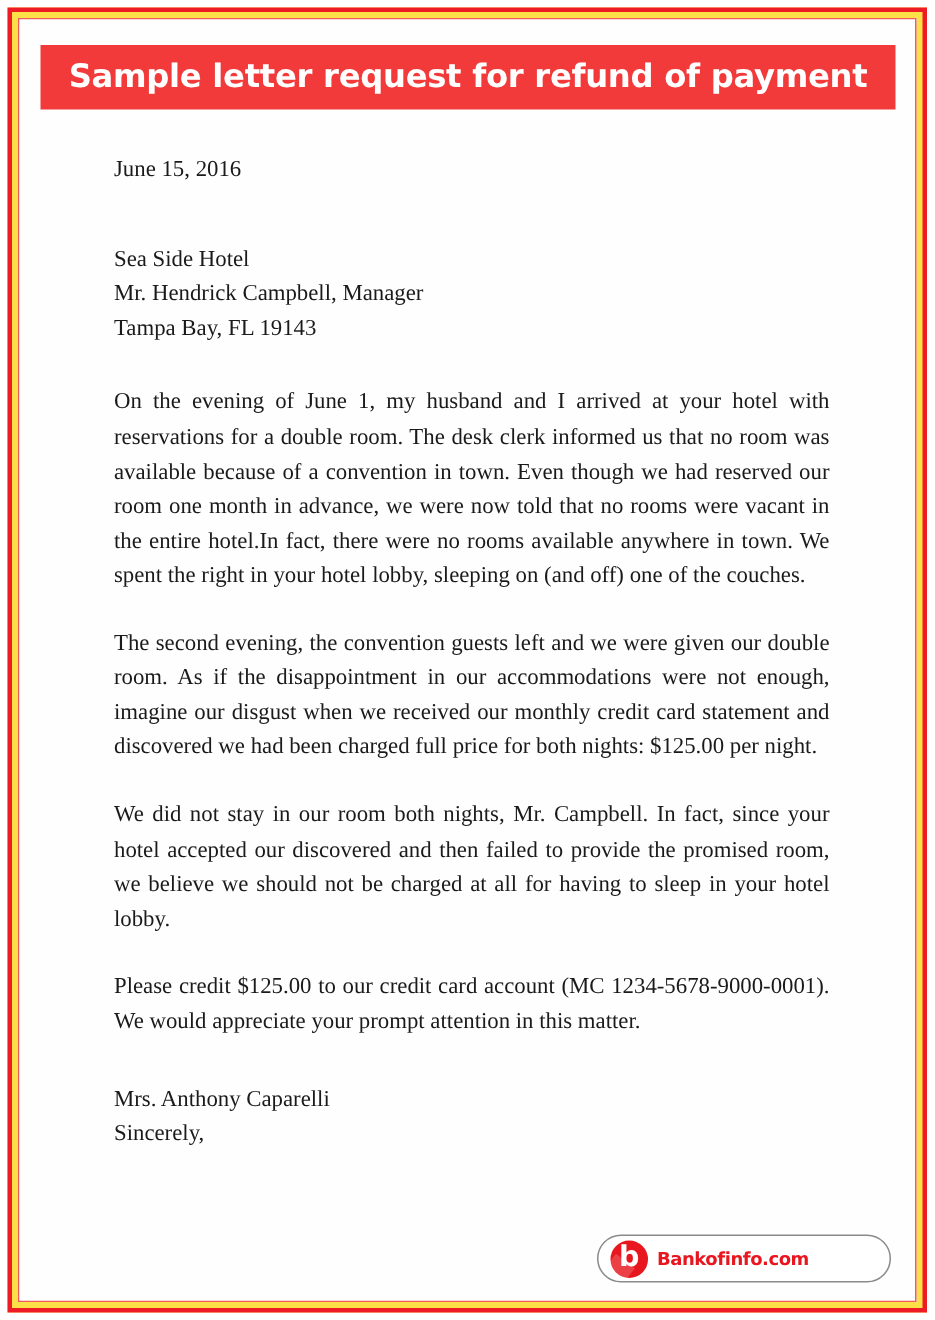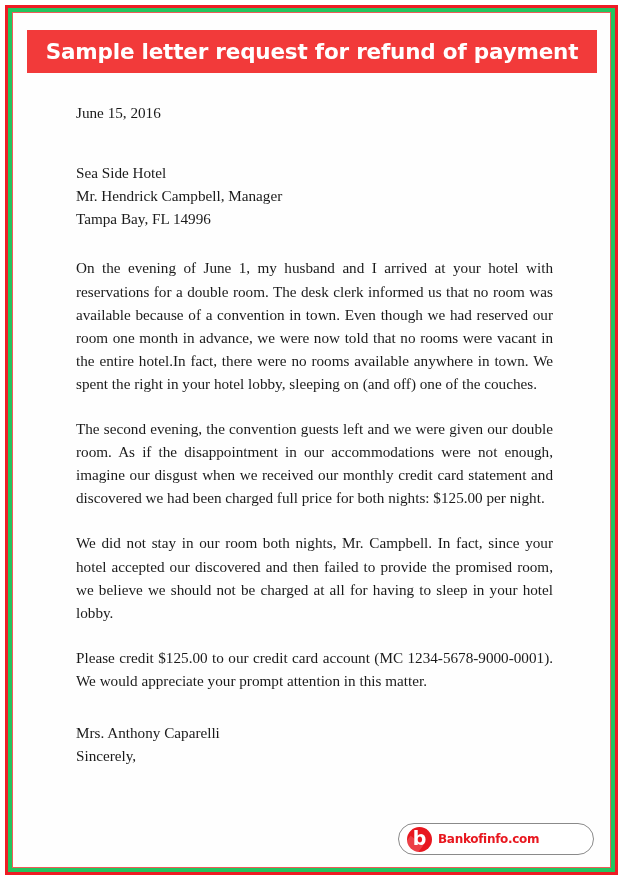--- a/index.html
+++ b/index.html
@@ -16,21 +16,21 @@
 
   
   .page {
     position: absolute;
     left: 5px;
     top: 5px;
     width: 613px;
     height: 870px;
     box-sizing: border-box;
     border: 3px solid #ED1C24;
-    background: #22c55e;
+    background: #fde047;
   }
   .page-inner {
     position: absolute;
     left: 4px;
     top: 4px;
     right: 4px;
     bottom: 4px;
     box-sizing: border-box;
     border: 1.5px solid #F05A5A;
     background: #ffffff;
@@ -171,21 +171,21 @@
         <div class="header-title">Sample letter request for refund of payment</div>
       </div>
 
       <div class="letter">
 
         <div class="date-line">June 15, 2016</div>
 
         <div class="recipient">
           <div>Sea Side Hotel</div>
           <div>Mr. Hendrick Campbell, Manager</div>
-          <div>Tampa Bay, FL 14996</div>
+          <div>Tampa Bay, FL 19143</div>
         </div>
 
 
         <p class="para">On the evening of June 1, my husband and I arrived at your hotel with reservations for a double room. The desk clerk informed us that no room was available because of a convention in town. Even though we had reserved our room one month in advance, we were now told that no rooms were vacant in the entire hotel.In fact, there were no rooms available anywhere in town. We spent the right in your hotel lobby, sleeping on (and off) one of the couches.</p>
 
         <p class="para">The second evening, the convention guests left and we were given our double room. As if the disappointment in our accommodations were not enough, imagine our disgust when we received our monthly credit card statement and discovered we had been charged full price for both nights: $125.00 per night.</p>
 
         <p class="para">We did not stay in our room both nights, Mr. Campbell. In fact, since your hotel accepted our discovered and then failed to provide the promised room, we believe we should not be charged at all for having to sleep in your hotel lobby.</p>
 
         <p class="para">Please credit $125.00 to our credit card account (MC 1234-5678-9000-0001). We would appreciate your prompt attention in this matter.</p>

